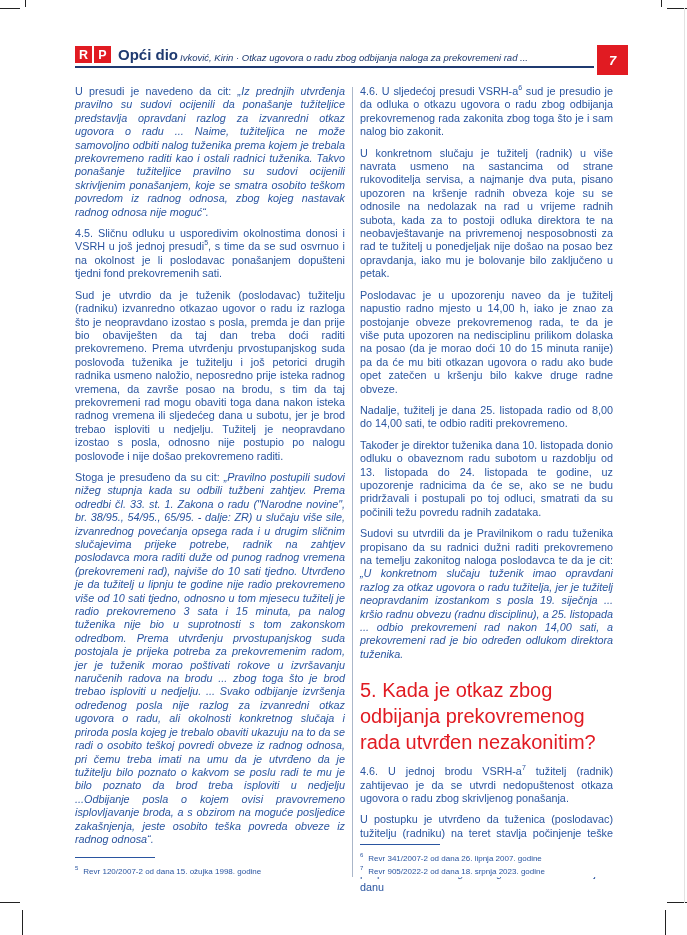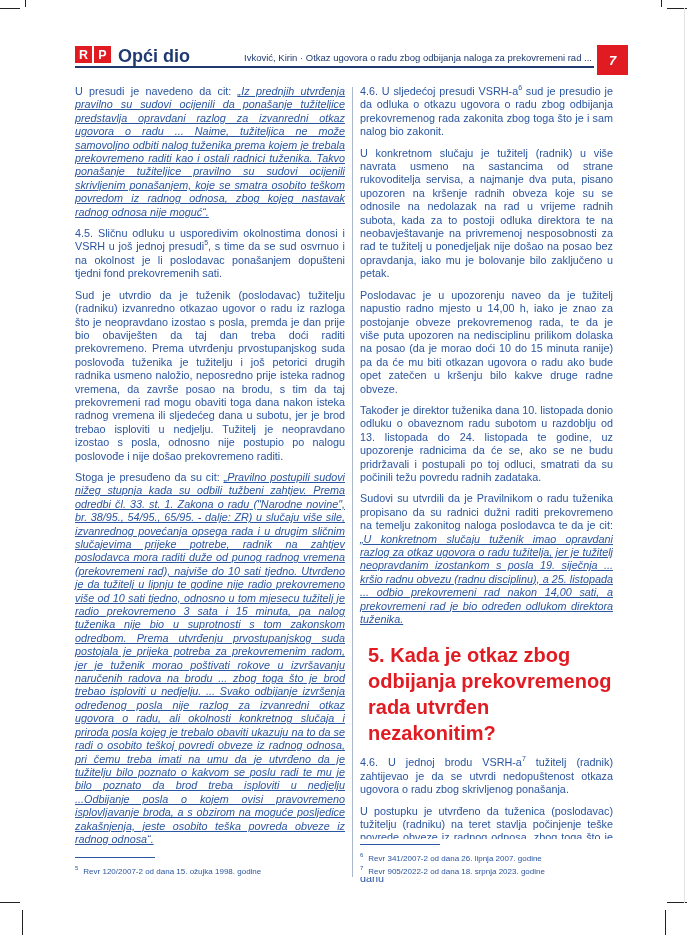--- a/index.html
+++ b/index.html
@@ -15,38 +15,38 @@
     font-family:"Liberation Sans",sans-serif;
   }
   
   .crop{position:absolute;background:var(--mark);}
   .trim-right{position:absolute;left:684px;top:8px;width:1px;height:895px;background:#e3e3e3;}
   
   .header{position:absolute;left:0;top:0;width:687px;height:80px;}
   .logo{position:absolute;left:75px;top:46px;display:flex;gap:2px;}
   .logo-box{width:17px;height:17px;background:var(--red);color:#fff;font-weight:bold;
     font-size:12.5px;display:flex;align-items:center;justify-content:center;}
-  .section-label{position:absolute;left:118px;top:46px;font-size:18px;font-weight:bold;color:var(--navy);}
-  .running-head{position:absolute;left:180px;top:52px;width:412px;text-align:right;
-    font-size:9.5px;color:var(--navy);white-space:nowrap;overflow:hidden;}
+  .section-label{position:absolute;left:118px;top:46px;font-size:15px;font-weight:bold;color:var(--navy);}
+  .running-head{position:absolute;left:180px;top:52px;width:412px;
+    font-size:9.5px;font-style:italic;color:var(--navy);white-space:nowrap;overflow:hidden;}
   .header-rule{position:absolute;left:75px;top:66px;width:519px;height:2px;background:var(--navy);}
   .page-badge{position:absolute;left:597px;top:45px;width:31px;height:30px;background:var(--red);
     color:#ffffff;font-weight:bold;font-style:italic;font-size:13px;
     display:flex;align-items:center;justify-content:center;}
   
   .col{position:absolute;top:85px;height:792px;}
   .col-left{left:75px;width:270px;}
   .col-right{left:360px;width:253px;}
   .col-divider{position:absolute;left:352px;top:87px;width:1px;height:790px;background:var(--divider);}
   .body-par{margin:0 0 8px 0;font-size:10.8px;line-height:13.4px;color:var(--text-blue);
     text-align:justify;}
-  .red-heading{margin:16px 0 10px 8px;font-size:20px;line-height:26px;font-weight:bold;color:var(--red);
+  .red-heading{margin:16px 0 10px 0;font-size:20px;line-height:26px;font-weight:normal;color:var(--red);
     text-align:left;}
   .rb{font-weight:normal;}
-  .ri{font-style:italic;text-decoration:underline;}
+  .ri{font-style:italic;}
   .rsup{vertical-align:super;font-size:7px;line-height:0;}
   
   .footnotes{position:absolute;left:0;bottom:0;width:100%;background:#ffffff;padding-top:5px;}
   .fn-rule{width:80px;height:1px;background:var(--text-blue);margin:0 0 5px 0;}
   .footnote{font-size:8px;line-height:11px;color:var(--text-blue);}
   .fn-marker{vertical-align:super;font-size:6px;margin-right:5px;}
 </style>
 </head>
 <body>
 
@@ -86,20 +86,21 @@
       <div class="fn-rule"></div>
     <div class="footnote"><span class="fn-marker">5</span><span>Revr 120/2007-2 od dana 15. ožujka 1998. godine</span></div>
       </div>
   </div>
 
   <div class="col col-right">
     <div class="col-body">
         <p class="body-par"><span class="rb">4.6.</span><span> U sljedećoj presudi VSRH-a</span><span class="rsup">6</span><span> sud je presudio je da odluka o otkazu ugovora o radu zbog odbijanja prekovremenog rada zakonita zbog toga što je i sam nalog bio zakonit.</span></p>
         <p class="body-par"><span>U konkretnom slučaju je tužitelj (radnik) u više navrata usmeno na sastancima od strane rukovoditelja servisa, a najmanje dva puta, pisano upozoren na kršenje radnih obveza koje su se odnosile na nedolazak na rad u vrijeme radnih subota, kada za to postoji odluka direktora te na neobavještavanje na privremenoj nesposobnosti za rad te tužitelj u ponedjeljak nije došao na posao bez opravdanja, iako mu je bolovanje bilo zaključeno u petak.</span></p>
         <p class="body-par"><span>Poslodavac je u upozorenju naveo da je tužitelj napustio radno mjesto u 14,00 h, iako je znao za postojanje obveze prekovremenog rada, te da je više puta upozoren na nedisciplinu prilikom dolaska na posao (da je morao doći 10 do 15 minuta ranije) pa da će mu biti otkazan ugovora o radu ako bude opet zatečen u kršenju bilo kakve druge radne obveze.</span></p>
+        <p class="body-par"><span>Nadalje, tužitelj je dana 25. listopada radio od 8,00 do 14,00 sati, te odbio raditi prekovremeno.</span></p>
         <p class="body-par"><span>Također je direktor tuženika dana 10. listopada donio odluku o obaveznom radu subotom u razdoblju od 13. listopada do 24. listopada te godine, uz upozorenje radnicima da će se, ako se ne budu pridržavali i postupali po toj odluci, smatrati da su počinili težu povredu radnih zadataka.</span></p>
         <p class="body-par"><span>Sudovi su utvrdili da je Pravilnikom o radu tuženika propisano da su radnici dužni raditi prekovremeno na temelju zakonitog naloga poslodavca te da je cit: </span><span class="ri">„U konkretnom slučaju tuženik imao opravdani razlog za otkaz ugovora o radu tužitelja, jer je tužitelj neopravdanim izostankom s posla 19. siječnja ... kršio radnu obvezu (radnu disciplinu), a 25. listopada ... odbio prekovremeni rad nakon 14,00 sati, a prekovremeni rad je bio određen odlukom direktora tuženika.</span></p>
         <h2 class="red-heading">5. Kada je otkaz zbog odbijanja prekovremenog rada utvrđen nezakonitim?</h2>
         <p class="body-par"><span class="rb">4.6.</span><span> U jednoj brodu VSRH-a</span><span class="rsup">7</span><span> tužitelj (radnik) zahtijevao je da se utvrdi nedopuštenost otkaza ugovora o radu zbog skrivljenog ponašanja.</span></p>
         <p class="body-par"><span>U postupku je utvrđeno da tuženica (poslodavac) tužitelju (radniku) na teret stavlja počinjenje teške povrede obveze iz radnog odnosa, zbog toga što je odbio postupiti po nalogu urednika i ostati na poslu i po proteku redovnog radnog vremena te kasnije u danu</span></p>
       </div>
     <div class="footnotes">
       <div class="fn-rule"></div>
     <div class="footnote"><span class="fn-marker">6</span><span>Revr 341/2007-2 od dana 26. lipnja 2007. godine</span></div>
         <div class="footnote"><span class="fn-marker">7</span><span>Revr 905/2022-2 od dana 18. srpnja 2023. godine</span></div>

